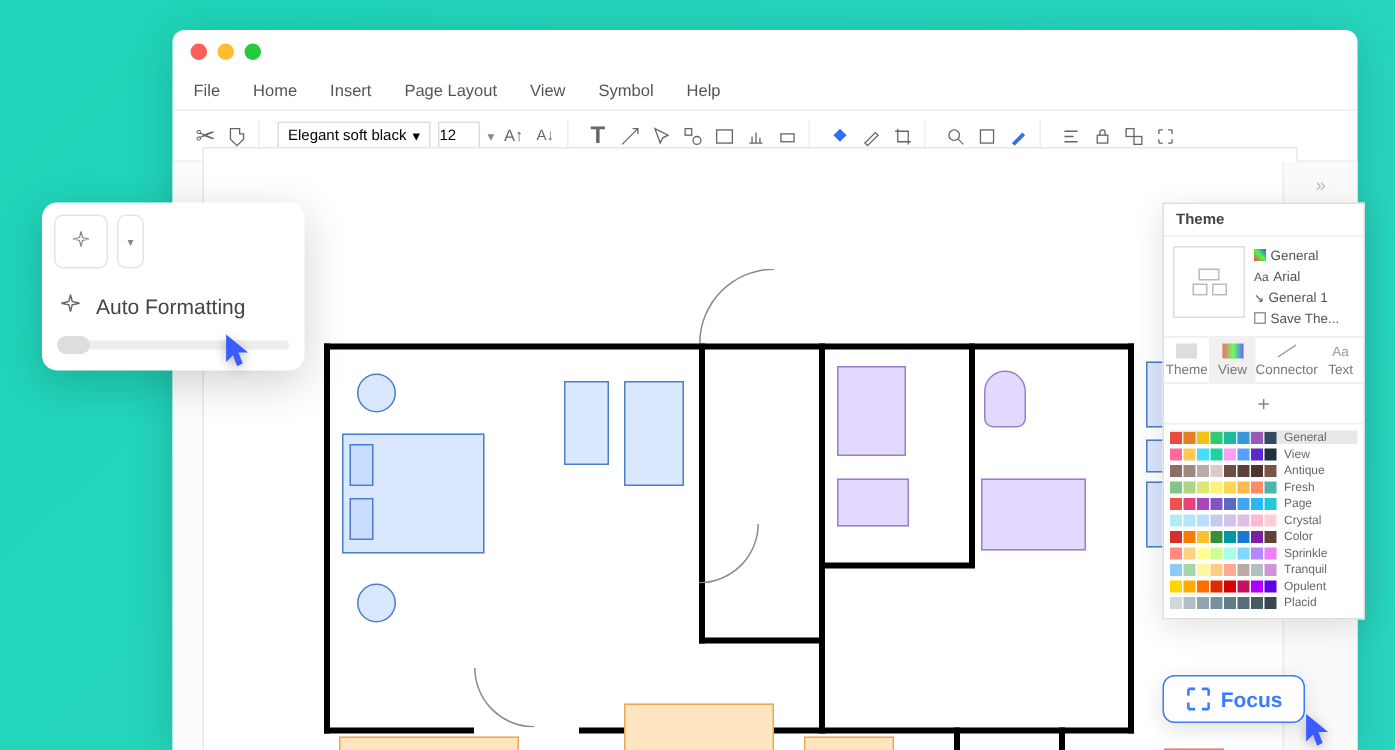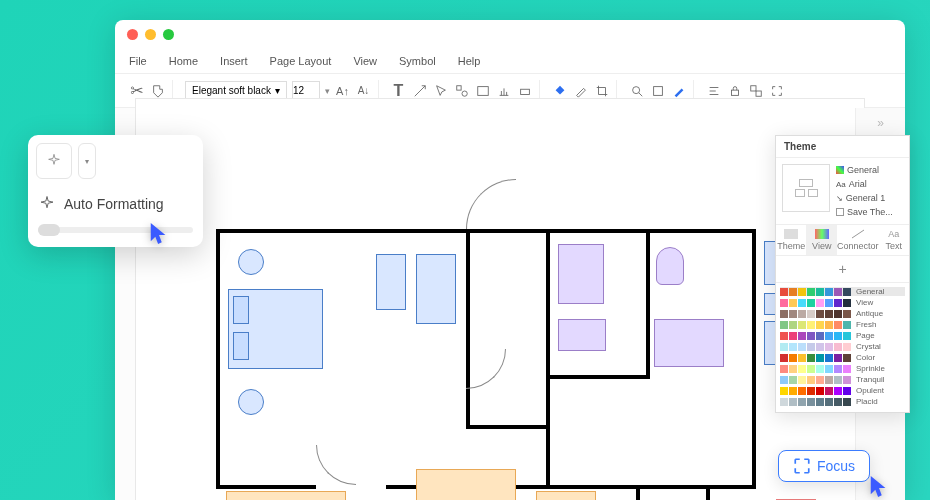--- a/index.html
+++ b/index.html
@@ -58,21 +58,21 @@
 .lp-btn{border:1px solid #e5e5e5;border-radius:6px;display:flex;align-items:center;justify-content:center;background:#fff}
 .lp-sparkle{width:36px;height:36px}
 .lp-dropdown{width:18px;height:36px}
 .lp-create{flex:1;height:36px;font-size:9px;text-align:center;color:#555;flex-direction:column;line-height:1.1;gap:2px}
 .lp-main{padding:10px 10px 14px 10px;display:flex;align-items:center;gap:8px}
 .lp-main-label{font-size:14px;color:#444}
 .lp-slider{margin:0 10px 14px 10px;height:6px;background:#eee;border-radius:3px;position:relative}
 .lp-slider-knob{position:absolute;left:0;top:-3px;width:22px;height:12px;background:#ddd;border-radius:6px}
 .lp-cursor{position:absolute;left:120px;top:86px}
 
-.focus-callout{position:absolute;right:60px;bottom:18px;background:#fff;border:1.5px solid #3b7cff;border-radius:8px;padding:6px 14px;display:flex;align-items:center;gap:6px;font-size:14px;color:#3b7cff;font-weight:400;box-shadow:0 4px 16px rgba(0,0,0,0.12);z-index:15}
+.focus-callout{position:absolute;right:60px;bottom:18px;background:#fff;border:1.5px solid #3b7cff;border-radius:8px;padding:6px 14px;display:flex;align-items:center;gap:6px;font-size:14px;color:#3b7cff;font-weight:700;box-shadow:0 4px 16px rgba(0,0,0,0.12);z-index:15}
 .focus-cursor{position:absolute;right:40px;bottom:0px;z-index:16}
 .cursor-svg{width:22px;height:26px;filter:drop-shadow(0 2px 4px rgba(0,0,0,0.3))}
 
 .sparkle{width:18px;height:18px}
 .sparkle-sm{width:16px;height:16px}
 </style>
 </head>
 <body>
 
 <div class="app-window">

